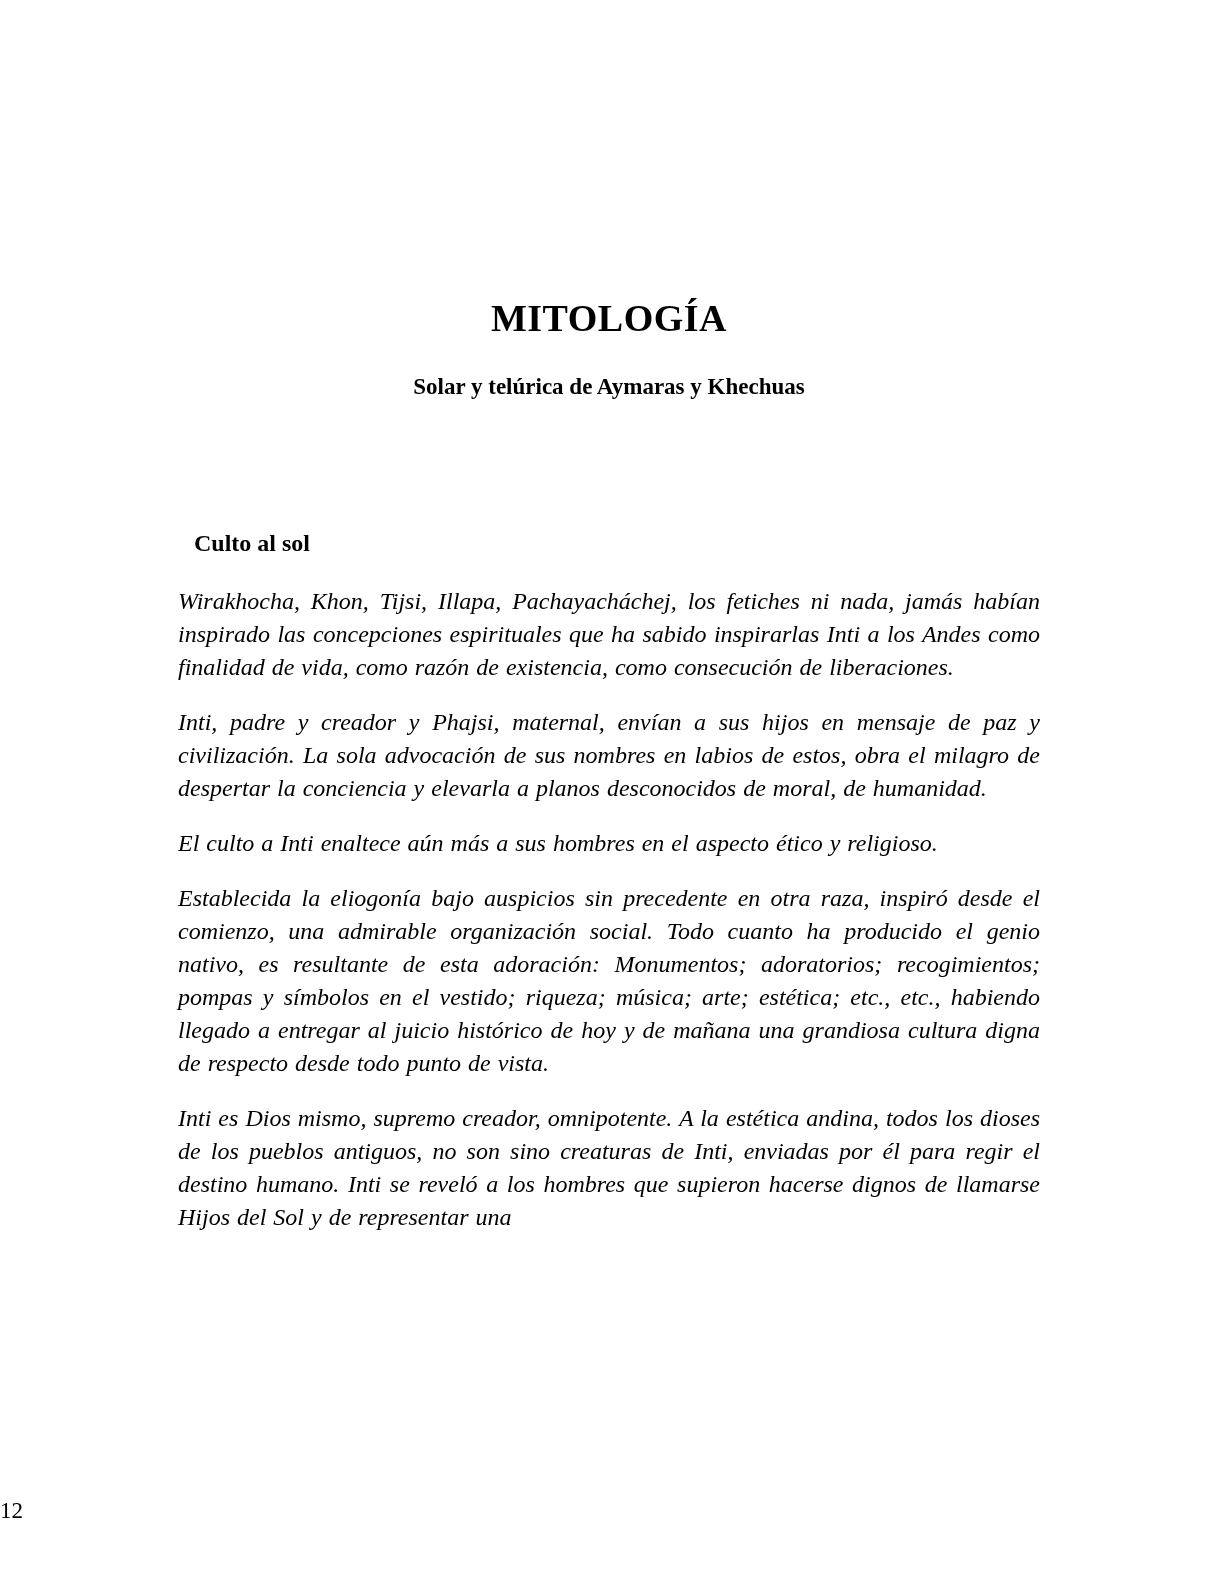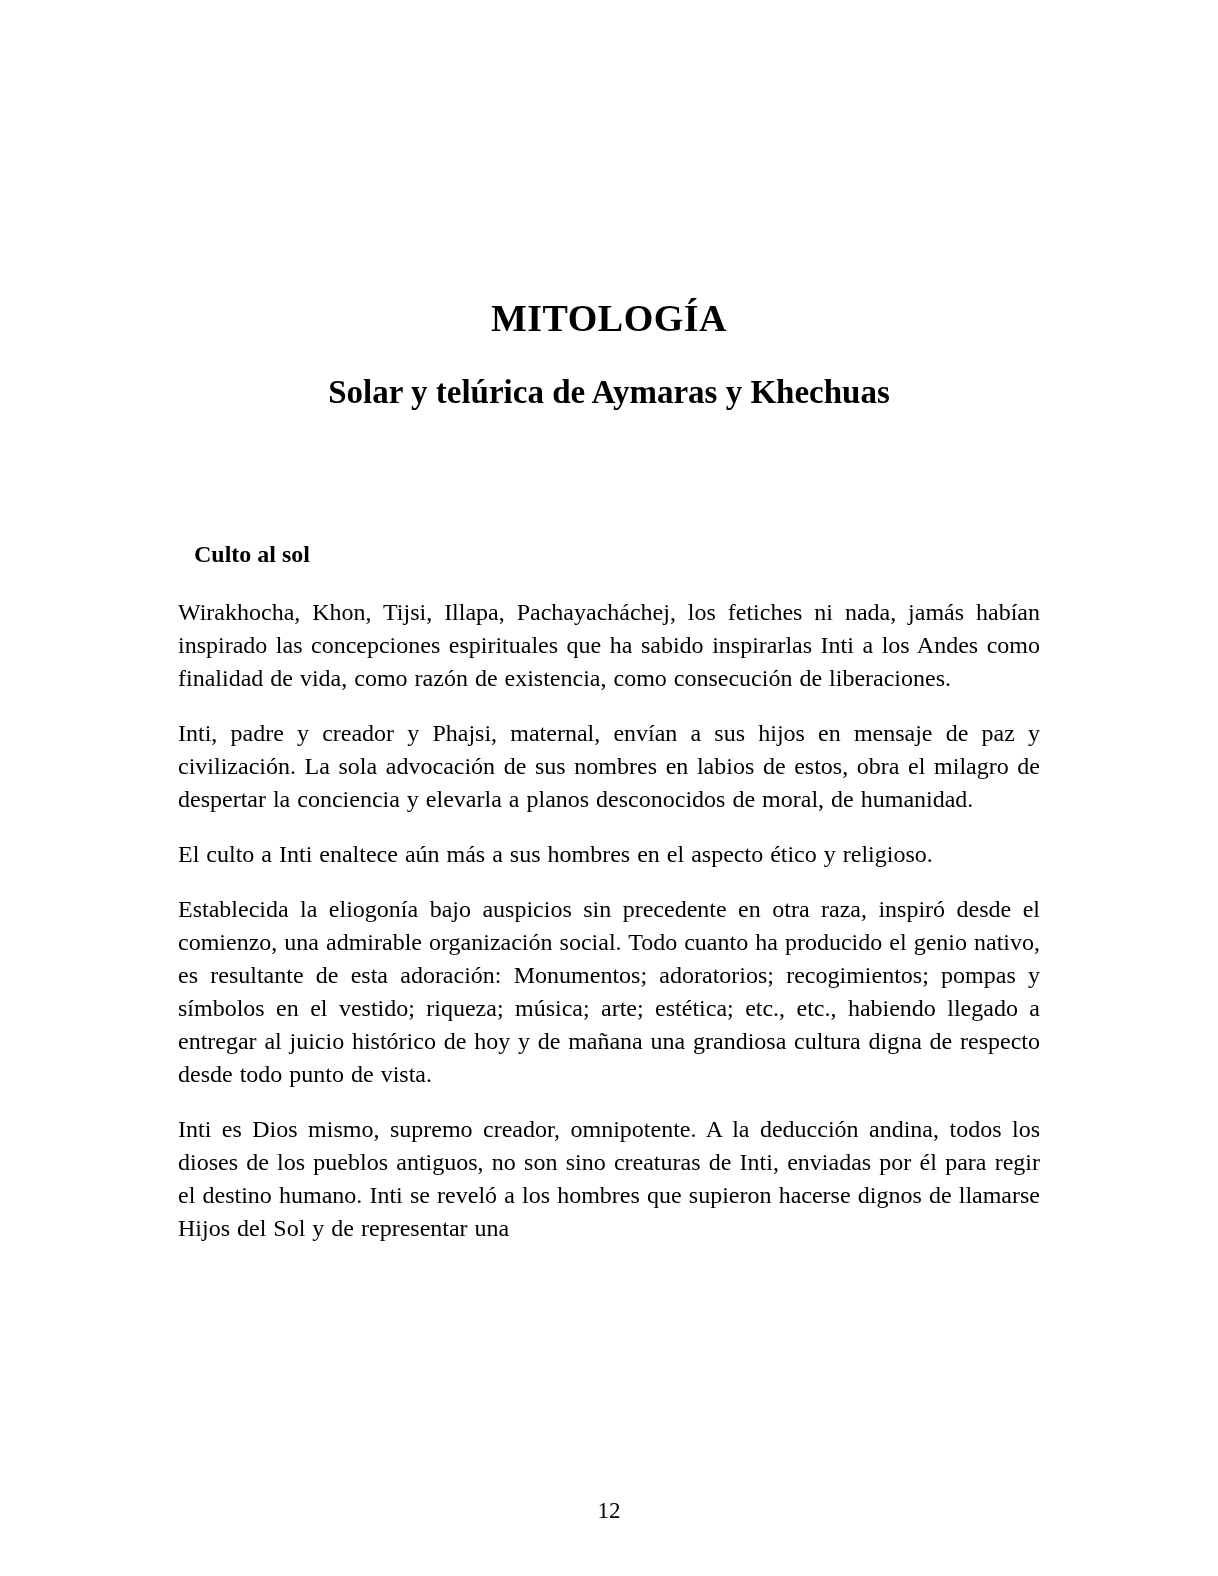--- a/index.html
+++ b/index.html
@@ -21,42 +21,42 @@
   }
   .doc-title {
     margin: 0;
     font-size: 38px;
     font-weight: bold;
     text-align: center;
     letter-spacing: 0.5px;
   }
   .doc-subtitle {
     margin: 34px 0 0 0;
-    font-size: 33px;
+    font-size: 23px;
     font-weight: bold;
     text-align: center;
   }
   .section-heading {
     margin: 130px 0 28px 16px;
     font-size: 24px;
     font-weight: bold;
   }
   .body-paragraph {
     margin: 0 0 22px 0;
     font-size: 24px;
     line-height: 33px;
     text-align: justify;
     word-spacing: 1px;
+    font-style: italic;
   }
   .page-number {
     position: absolute;
     left: 0;
     right: 0;
     bottom: 52px;
-    text-align: center;
     font-size: 23px;
   }
 </style>
 </head>
 <body>
 
 <div class="page">
 
   <h1 class="doc-title">MITOLOGÍA</h1>
 
@@ -65,17 +65,17 @@
   <h3 class="section-heading">Culto al sol</h3>
 
   <p class="body-paragraph">Wirakhocha, Khon, Tijsi, Illapa, Pachayacháchej, los fetiches ni nada, jamás habían inspirado las concepciones espirituales que ha sabido inspirarlas Inti a los Andes como finalidad de vida, como razón de existencia, como consecución de liberaciones.</p>
 
   <p class="body-paragraph">Inti, padre y creador y Phajsi, maternal, envían a sus hijos en mensaje de paz y civilización.  La sola advocación de sus nombres en labios de estos, obra el milagro de despertar la conciencia y elevarla a planos desconocidos de moral, de humanidad.</p>
 
   <p class="body-paragraph">El culto a Inti enaltece aún más a sus hombres en el aspecto ético y religioso.</p>
 
   <p class="body-paragraph">Establecida la eliogonía bajo auspicios sin precedente en otra raza, inspiró desde el comienzo, una admirable organización social.  Todo cuanto ha producido el genio nativo, es resultante de esta adoración:  Monumentos; adoratorios; recogimientos; pompas y símbolos en el vestido; riqueza; música; arte; estética; etc., etc., habiendo llegado a entregar al juicio histórico de hoy y de mañana una grandiosa cultura digna de respecto desde todo punto de vista.</p>
 
-  <p class="body-paragraph">Inti es Dios mismo, supremo creador, omnipotente.  A la deducción andina, todos los dioses de los pueblos antiguos, no son sino creaturas de Inti, enviadas por él para regir el destino humano.  Inti se reveló a los hombres que supieron hacerse dignos de llamarse Hijos del Sol y de representar una</p>
+  <p class="body-paragraph">Inti es Dios mismo, supremo creador, omnipotente.  A la estética andina, todos los dioses de los pueblos antiguos, no son sino creaturas de Inti, enviadas por él para regir el destino humano.  Inti se reveló a los hombres que supieron hacerse dignos de llamarse Hijos del Sol y de representar una</p>
 
   <div class="page-number">12</div>
 
 </div>
 
 </body></html>

